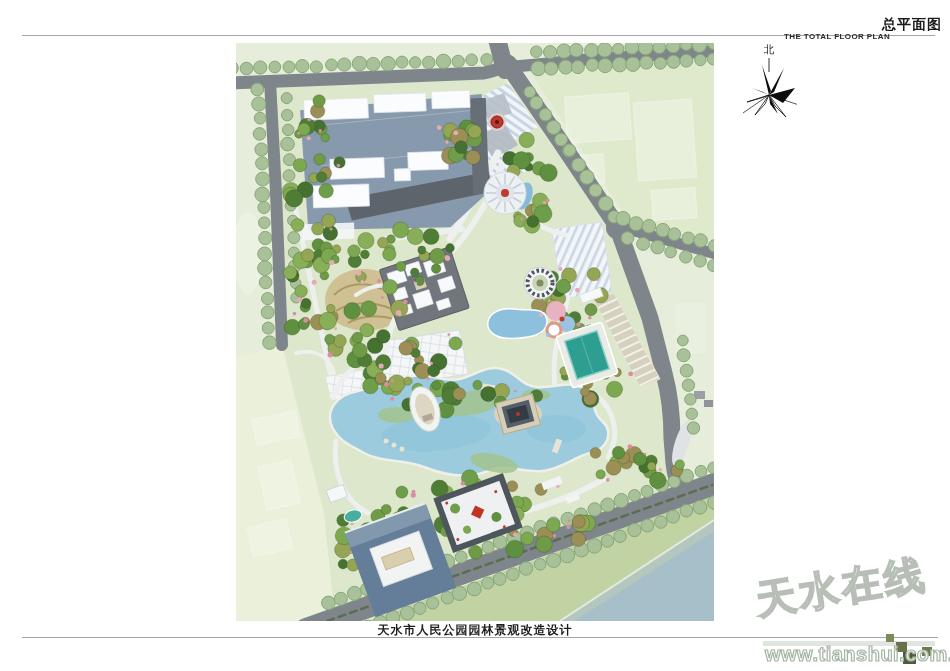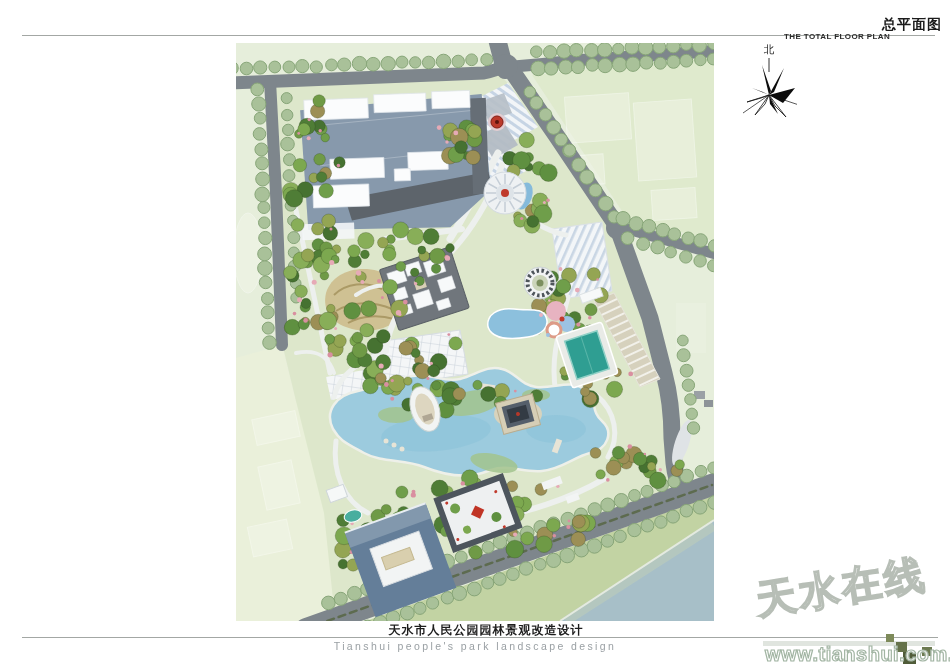--- a/index.html
+++ b/index.html
@@ -6,21 +6,21 @@
   body{width:950px;height:671px;background:#ffffff;position:relative;overflow:hidden;
        font-family:"Liberation Sans","DejaVu Sans",sans-serif;}
   .page{position:absolute;inset:0;}
   .rule{position:absolute;height:1px;background:#a3a7a4;}
   .rule-top{left:22px;top:35px;width:913px;}
   .rule-bottom{left:22px;top:637px;width:916px;}
   .hdr-en{position:absolute;left:784px;top:24px;font-size:8px;font-weight:bold;color:#2b2b2b;letter-spacing:.4px;margin-top:8px;}
   .hdr-zh{position:absolute;left:882px;top:16px;font-size:14px;font-weight:bold;color:#1b1b1b;letter-spacing:1px;}
   .north{position:absolute;left:741px;top:41px;width:56px;height:80px;}
   .plan{position:absolute;left:236px;top:43px;width:478px;height:578px;overflow:hidden;background:#e6eedb;}
-  .ftr-zh{position:absolute;left:247px;top:622px;width:478px;text-align:center;
+  .ftr-zh{position:absolute;left:236px;top:622px;width:478px;text-align:center;
           font-size:12px;font-weight:bold;color:#1d1d1d;letter-spacing:1px;}
   .ftr-en{position:absolute;left:236px;top:640px;width:478px;text-align:center;
           font-size:10.5px;color:#9aa0a4;letter-spacing:2.4px;}
   .wm{position:absolute;left:755px;top:575px;width:195px;height:96px;}
   .wm-cn{position:absolute;left:6px;top:-2px;font-size:40px;font-weight:bold;letter-spacing:3px;
          color:rgba(255,255,255,.55);-webkit-text-stroke:1.6px #b7beb6;transform:rotate(-9deg);
          transform-origin:left bottom;white-space:nowrap;}
   .wm-bar{position:absolute;left:8px;top:66px;width:172px;height:5px;background:#dde2db;opacity:.9;}
   .wm-url{position:absolute;left:10px;top:68px;font-size:20px;font-weight:bold;letter-spacing:.5px;
           color:rgba(255,255,255,.85);-webkit-text-stroke:1.2px #a2b5a3;white-space:nowrap;}
@@ -827,21 +827,20 @@
         <circle cx="261" cy="79" r="9" fill="#e3cdd2"></circle>
         <circle cx="261" cy="79" r="7" fill="#d8b9bf"></circle>
         <circle cx="261" cy="79" r="6" fill="#bb392b" stroke="#871f14"></circle>
         <circle cx="261" cy="79" r="2" fill="#5e130c"></circle>
       </g>
     </svg>
   </div>
 
   <div class="rule rule-bottom"></div>
   <div class="ftr-zh">天水市人民公园园林景观改造设计</div>
-  <div class="ftr-en">Tianshui people's park landscape design</div>
 
   <div class="wm">
     <div class="wm-cn">天水在线</div>
     <div class="wm-bar"></div>
     <div class="wm-sq" style="left:131px;top:59px;width:8px;height:8px;background:#7d8a5a;"></div>
     <div class="wm-sq" style="left:141px;top:67px;width:11px;height:10px;background:#65724a;"></div>
     <div class="wm-sq" style="left:148px;top:77px;width:13px;height:12px;background:#505c39;"></div>
     <div class="wm-sq" style="left:167px;top:72px;width:10px;height:9px;background:#6c7a50;"></div>
     <div class="wm-url">www.tianshui.com.cn</div>
   </div>

